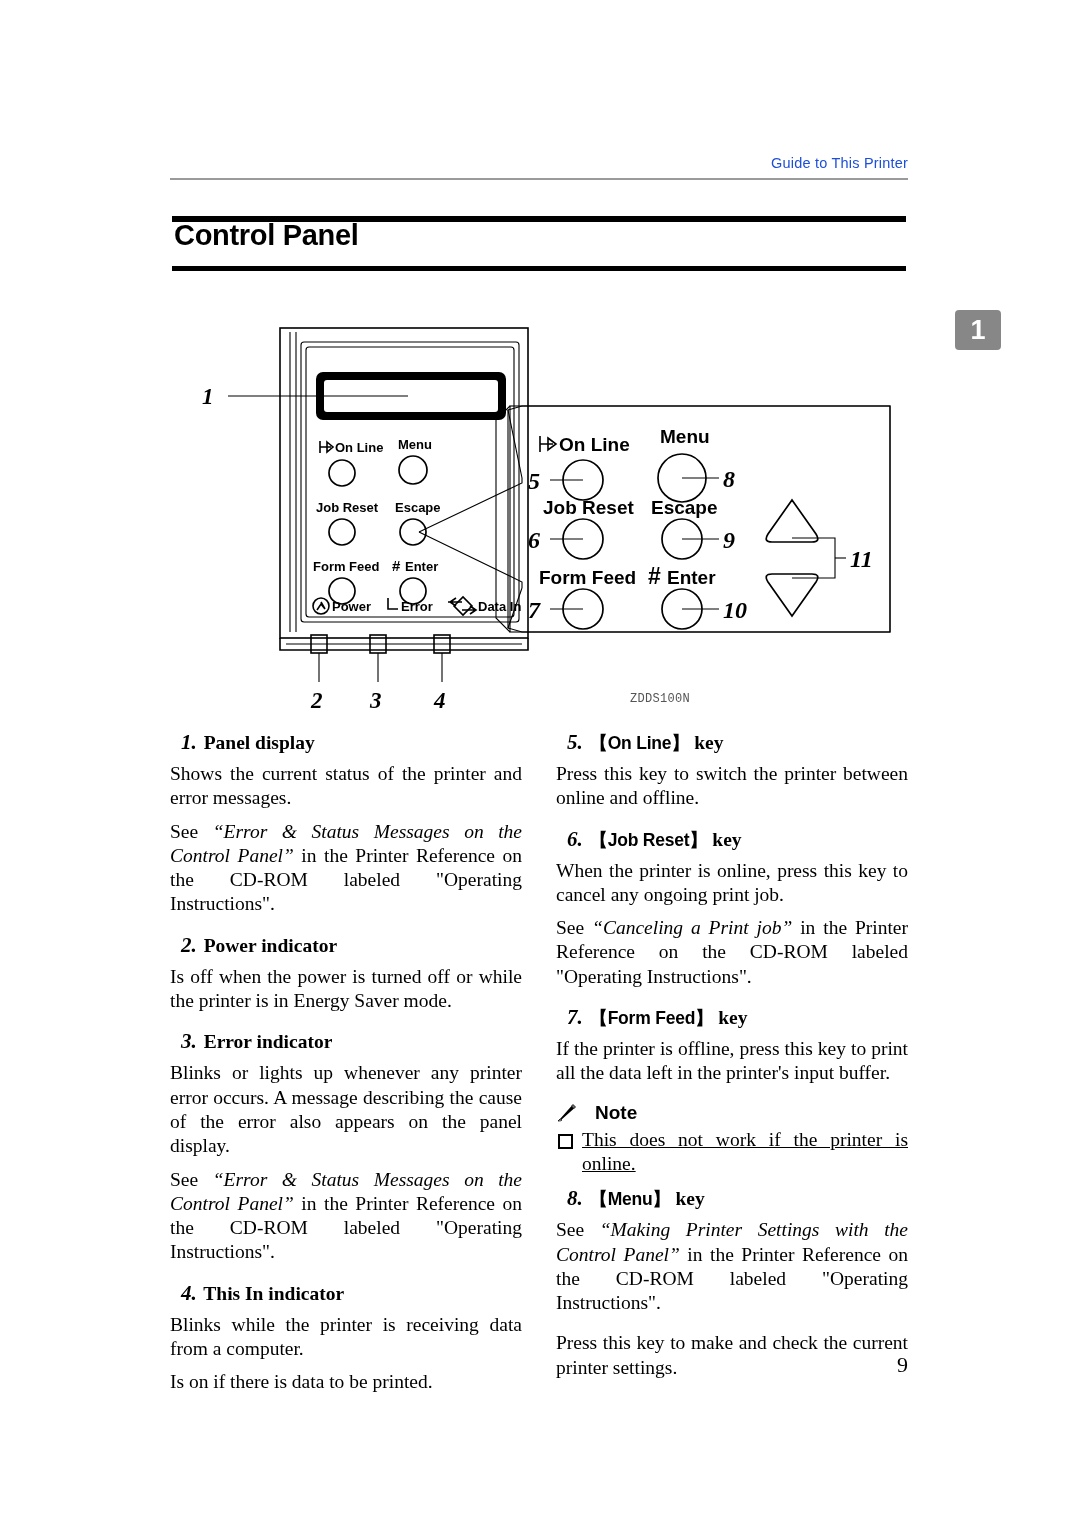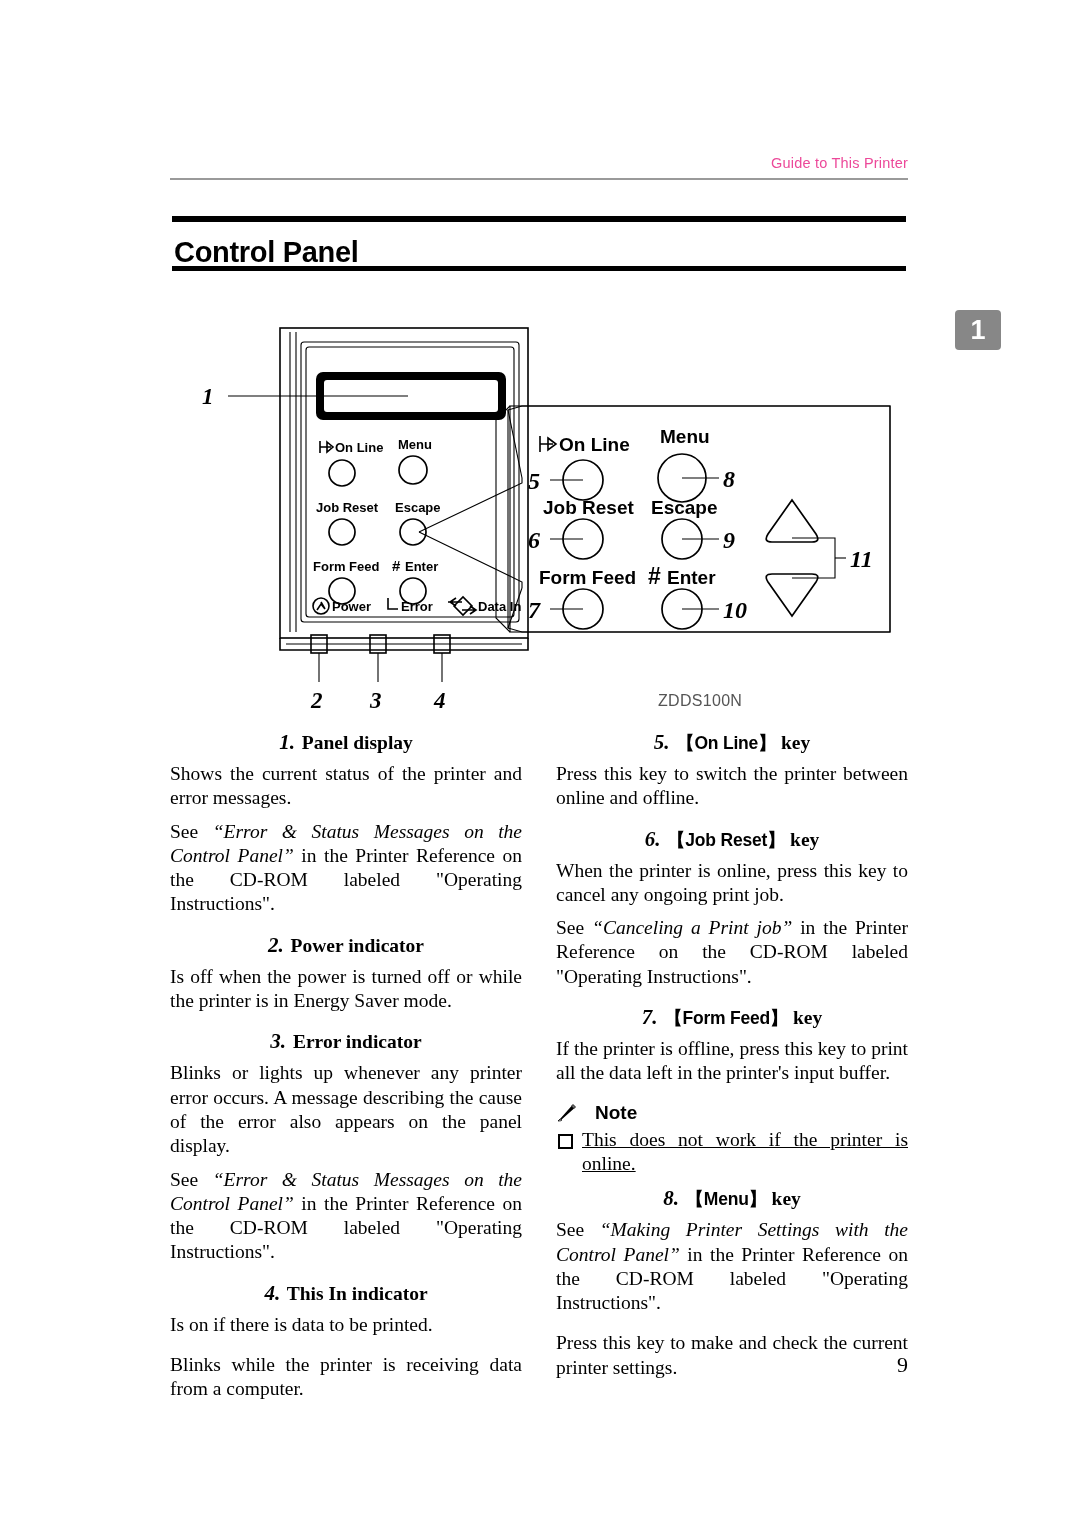--- a/index.html
+++ b/index.html
@@ -18,21 +18,21 @@
 
   
   .running-header {
     position: absolute;
     left: 170px;
     top: 155px;
     width: 738px;
     text-align: right;
     font-family: "Liberation Sans", sans-serif;
     font-size: 14.5px;
-    color: #ec4899;
+    color: #1d4ed8;
     letter-spacing: .2px;
   }
   .header-rule {
     position: absolute;
     left: 170px;
     top: 178px;
     width: 738px;
     height: 2px;
     background: #9a9a9a;
   }
@@ -50,21 +50,21 @@
     position: absolute;
     left: 172px;
     top: 266px;
     width: 734px;
     height: 5px;
     background: #000;
   }
   .chapter-title {
     position: absolute;
     left: 174px;
-    top: 232px;
+    top: 215px;
     font-family: "Liberation Sans", sans-serif;
     font-weight: bold;
     font-size: 29px;
     letter-spacing: -0.3px;
     line-height: 40px;
   }
 
   
   .chapter-tab {
     position: absolute;
@@ -86,45 +86,44 @@
   .figure {
     position: absolute;
     left: 170px;
     top: 310px;
     width: 740px;
     height: 410px;
   }
   .figure svg { display: block; }
   .fig-code {
     position: absolute;
-    left: 658px;
+    left: 630px;
     top: 692px;
-    font-family: Liberation Sans, sans-serif;
-    font-size: 16px;
+    font-family: Liberation Mono, monospace;
+    font-size: 12px;
     color: #555;
     letter-spacing: .3px;
   }
 
   
   .col {
     position: absolute;
     top: 730px;
     width: 352px;
   }
   .col-left  { left: 170px; }
   .col-right { left: 556px; }
 
   .item-head {
     font-family: "Liberation Serif", serif;
     font-weight: bold;
     font-size: 19.5px;
-    margin: 0 0 7px 0;
+    margin: 0 0 7px 11px;
     line-height: 24px;
     white-space: nowrap;
-    text-align: center;
   }
   .item-head .num {
     font-style: italic;
     font-weight: bold;
     font-size: 21px;
     padding-right: 2px;
   }
   .item-head .keyname {
     font-family: "Liberation Sans", sans-serif;
     font-weight: bold;
@@ -385,22 +384,22 @@
     <span class="num">3.</span>
     <span>Error indicator</span>
   </div>
   <p class="body"><span>Blinks or lights up whenever any printer error occurs. A message describing the cause of the error also appears on the panel display.</span></p>
   <p class="body last"><span>See </span><span class="it">“Error &amp; Status Messages on the Control Panel”</span><span> in the Printer Reference on the CD-ROM labeled "Operating Instructions".</span></p>
 
   <div class="item-head">
     <span class="num">4.</span>
     <span>This In indicator</span>
   </div>
+  <p class="body"><span>Blinks while the printer is receiving data from a computer.</span></p>
   <p class="body last"><span>Is on if there is data to be printed.</span></p>
-  <p class="body"><span>Blinks while the printer is receiving data from a computer.</span></p>
 </div>
 
 <div class="col col-right">
 
   <div class="item-head">
     <span class="num">5.</span>
     <span class="brk">【</span><span class="keyname">On Line</span><span class="brk">】</span>
     <span>key</span>
   </div>
   <p class="body last"><span>Press this key to switch the printer between online and offline.</span></p>

